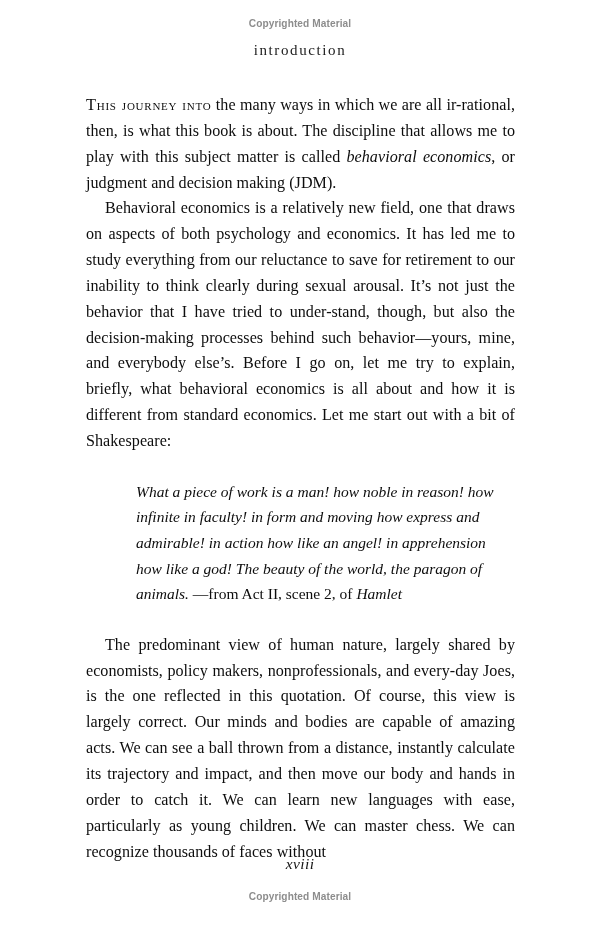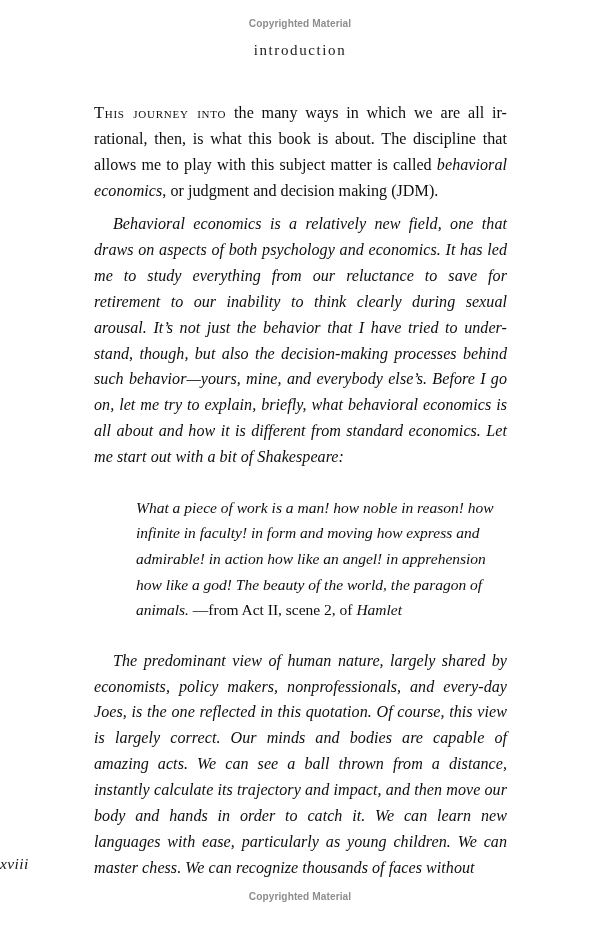--- a/index.html
+++ b/index.html
@@ -51,47 +51,46 @@
     letter-spacing: 1.6px;
     color: #1a1a1a;
   }
 
   
   .folio {
     position: absolute;
     top: 855px;
     left: 0;
     width: 600px;
-    text-align: left;
+    text-align: center;
     font-style: italic;
     font-size: 15.5px;
     letter-spacing: 0.4px;
     color: #161616;
   }
 
   
   .column {
     position: absolute;
     top: 92px;
     left: 86px;
     width: 429px;
   }
 
   p.body-par {
-    margin: 8px;
+    margin: 0;
     text-align: justify;
     text-justify: inter-word;
     font-size: 16.1px;
     line-height: 25.85px;
     hyphens: manual;
     letter-spacing: 0.04px;
   }
   p.body-par.indented {
     text-indent: 19px;
-    font-style: italic;
   }
 
   .smallcaps {
     font-variant: small-caps;
     letter-spacing: 0.75px;
     font-size: 16.4px;
   }
 
   em, .ital { font-style: italic; }
 

